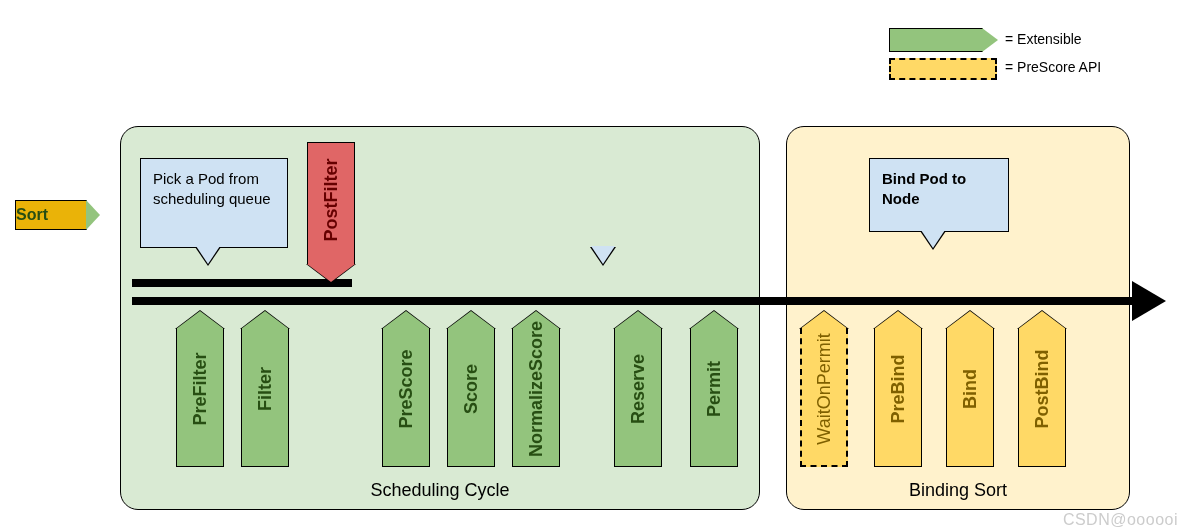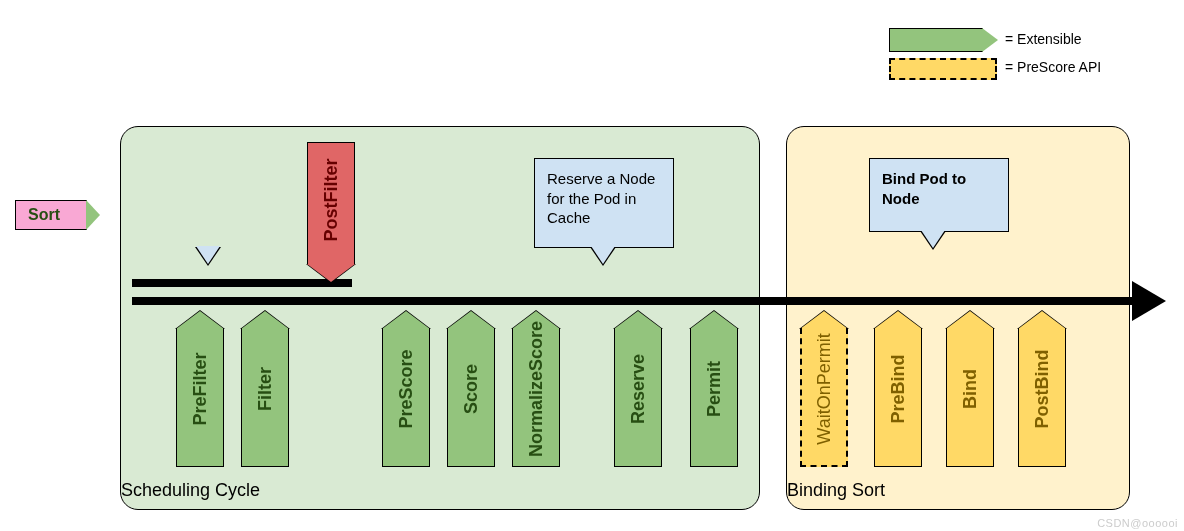--- a/index.html
+++ b/index.html
@@ -19,21 +19,21 @@
     position: absolute;
     border: 1px solid #000;
     border-radius: 18px;
     box-sizing: border-box;
   }
   .cycle-label {
     position: absolute;
     bottom: 8px;
     left: 0;
     width: 100%;
-    text-align: left;
+    text-align: center;
     font-size: 18px;
     color: #000;
     margin-top: 46px;
   }
 
   
   .legend-arrow {
     position: absolute;
     height: 24px;
     box-sizing: border-box;
@@ -48,29 +48,29 @@
   .arrow-cap {
     position: absolute;
     width: 0; height: 0;
     border-top: 12px solid transparent;
     border-bottom: 12px solid transparent;
   }
 
   
   .sort {
     position: absolute;
-    background:#f9a8d4;
+    background:#eab308;
     border:1px solid #000;
     box-sizing:border-box;
     font-size:16px;
     font-weight:bold;
     color:#274e13;
     display:flex;
     align-items:center;
-    padding-left:12px;
+    padding-left:0;
   }
 
   
   .tooltip {
     position:absolute;
     background:#cfe2f3;
     border:1px solid #000;
     font-size:15px;
     color:#000;
     padding:10px 12px;
@@ -172,21 +172,21 @@
     border-top:19px solid #000;
   }
   .down .ext-body { border-top:1px solid #000; border-bottom:none; }
   .red .ext-body { background:#e06666; }
   .red .ext-tip  { border-top-color:#e06666; }
   .red .ext-label{ color:#660000; font-weight:bold; }
 
   .watermark {
     position:absolute;
     right:6px; bottom:2px;
-    font-size:11px;
+    font-size:16px;
     color:#ccc;
     letter-spacing:0.5px;
   }
 </style>
 </head>
 <body>
 
 <div class="canvas">
 
   <div class="legend-arrow legend-ext" style="left:889px;top:28px;width:94px;"></div>
@@ -202,26 +202,26 @@
 
   <div class="cycle" style="left:786px;top:126px;width:344px;height:384px;background:#fff2cc;">
     <div class="cycle-label">Binding Sort</div>
   </div>
 
   <div class="sort" style="left:15px;top:200px;width:72px;height:30px;">
     <span>Sort</span>
   </div>
   <div style="position:absolute;left:86px;top:200px;width:0;height:0;border-top:15px solid transparent;border-bottom:15px solid transparent;border-left:14px solid #93c47d;"></div>
 
+  <div class="tooltip" style="left:140px;top:158px;width:148px;height:90px;">
+    <span>Pick a Pod from scheduling queue</span>
+  </div>
   <div class="tooltip-tail-border" style="left:195px;top:247px;"></div>
   <div class="tooltip-tail" style="left:196px;top:246px;"></div>
 
-  <div class="tooltip" style="left:534px;top:158px;width:140px;height:90px;">
-    <span>Reserve a Node for the Pod in Cache</span>
-  </div>
   <div class="tooltip-tail-border" style="left:590px;top:247px;"></div>
   <div class="tooltip-tail" style="left:591px;top:246px;"></div>
 
   <div class="tooltip" style="left:869px;top:158px;width:140px;height:74px;font-weight:bold;">
     <span>Bind Pod to Node</span>
   </div>
   <div class="tooltip-tail-border" style="left:920px;top:231px;"></div>
   <div class="tooltip-tail" style="left:921px;top:230px;"></div>
 
   <div class="flowline" style="left:132px;top:279px;width:220px;"></div>

